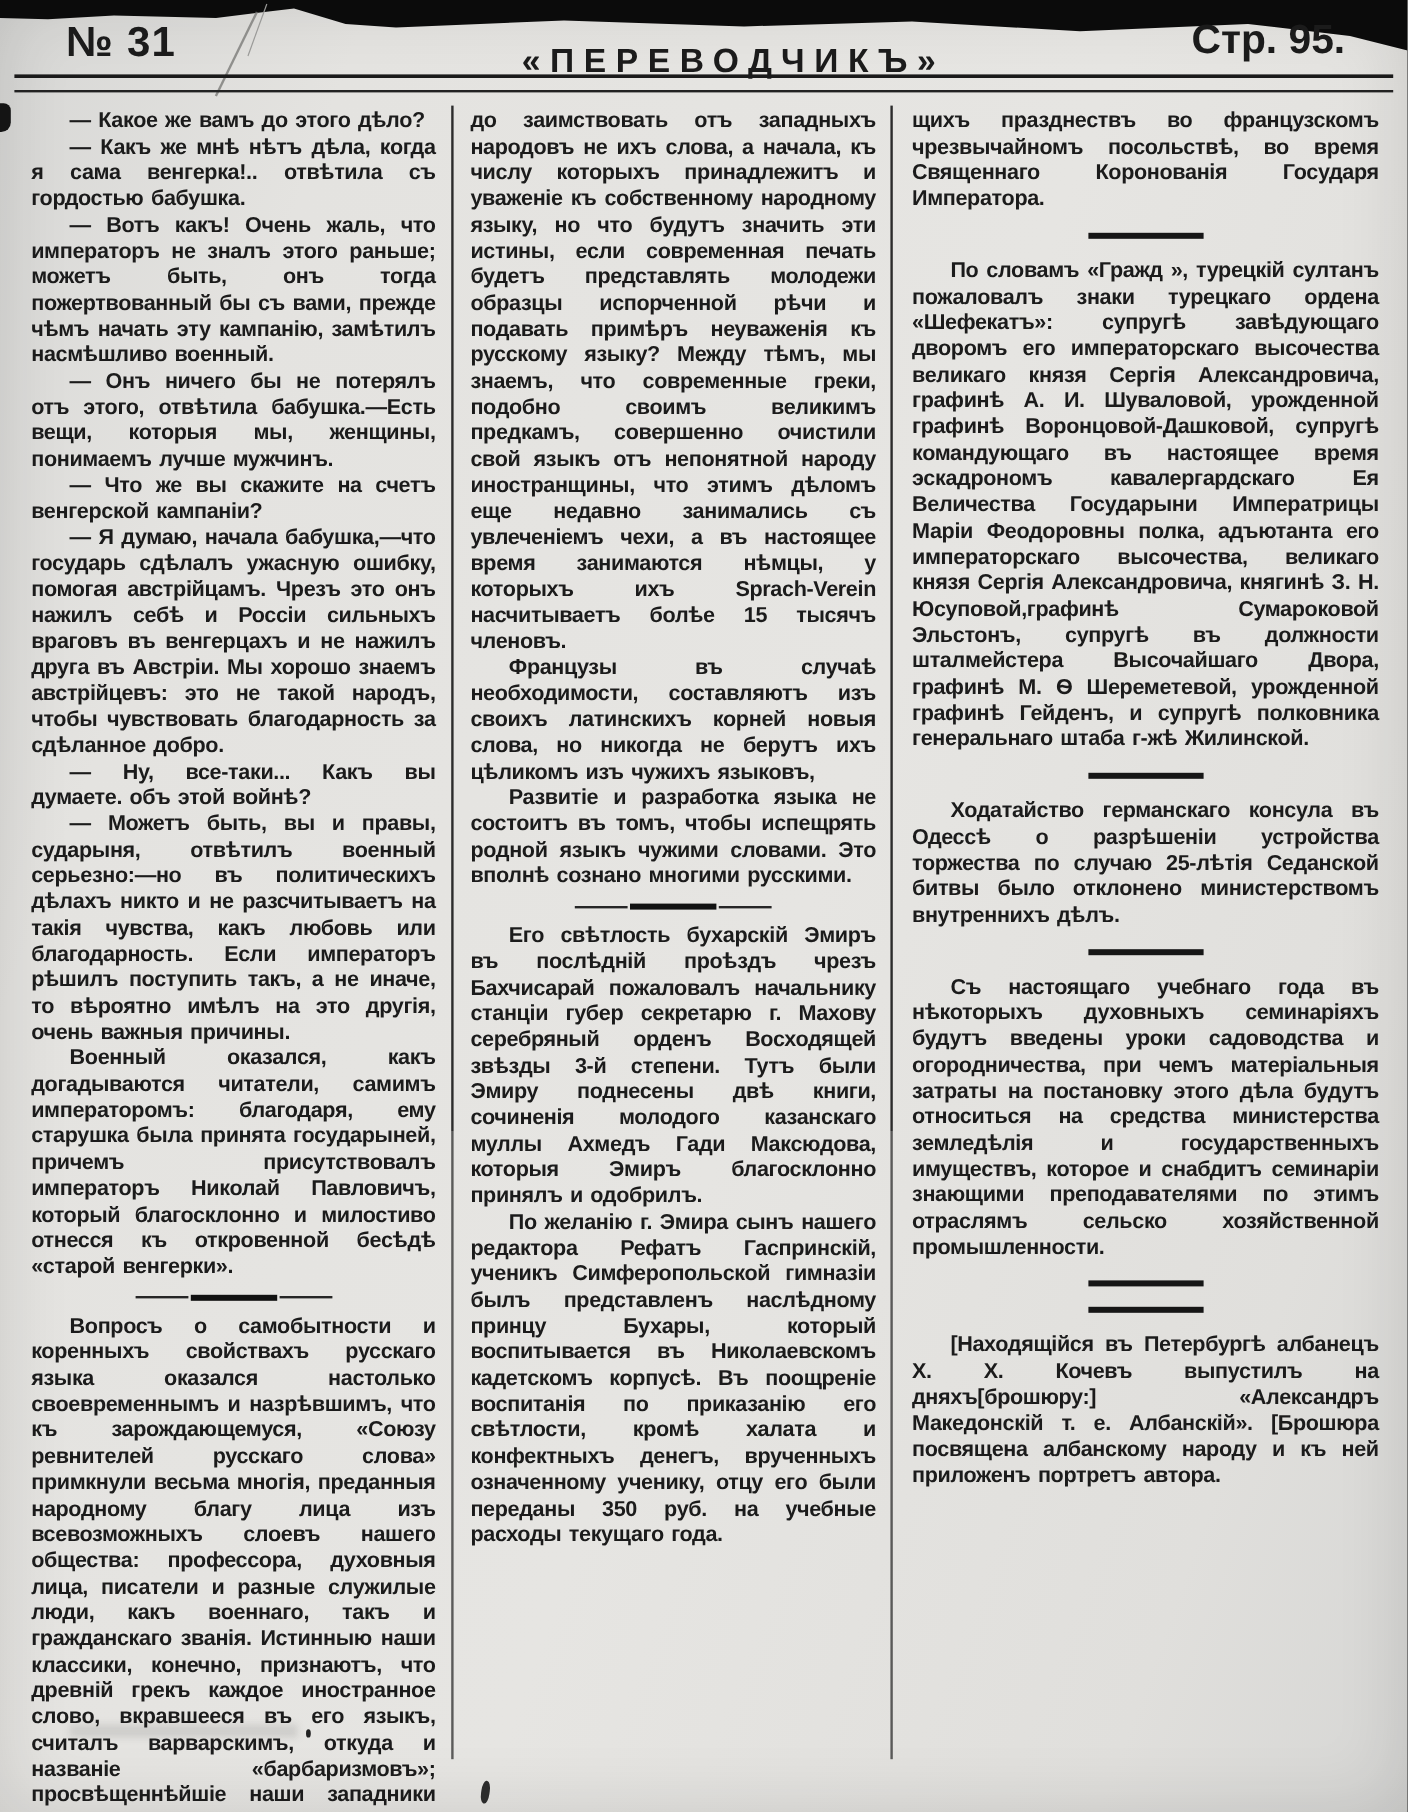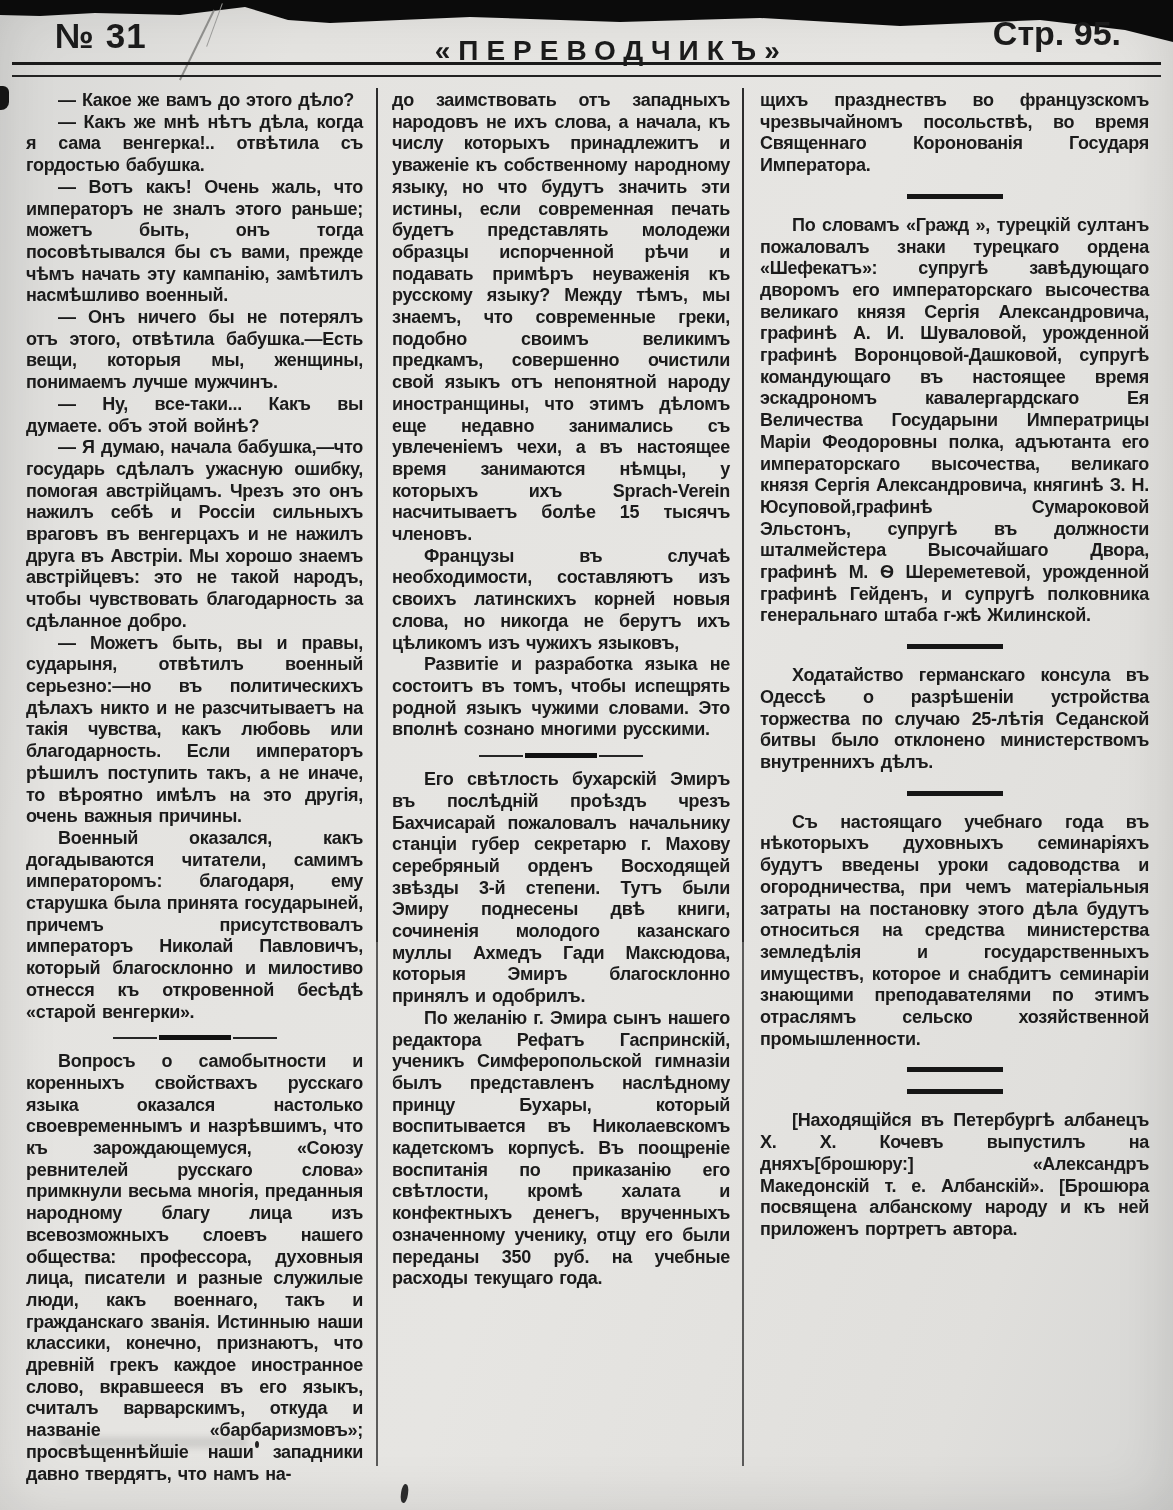--- a/index.html
+++ b/index.html
@@ -64,24 +64,25 @@
     <div class="issue">№ 31</div>
     <div class="mast-title">«ПЕРЕВОДЧИКЪ»</div>
     <div class="pageno">Стр. 95.</div>
   </div>
   <div class="rule-double"></div>
 
   <div class="cols">
     <div class="col c1">
         <p class="para">— Какое же вамъ до этого дѣло?</p>
         <p class="para">— Какъ же мнѣ нѣтъ дѣла, когда я сама венгерка!.. отвѣтила съ гордостью бабушка.</p>
-        <p class="para">— Вотъ какъ! Очень жаль, что императоръ не зналъ этого раньше; можетъ быть, онъ тогда посовѣтывался бы съ вами, прежде чѣмъ начать эту кампанію, замѣтилъ насмѣшливо военный.</p>
+        <p class="para">— Вотъ какъ! Очень жаль, что императоръ не зналъ этого раньше; можетъ быть, онъ тогда пожертвованный бы съ вами, прежде чѣмъ начать эту кампанію, замѣтилъ насмѣшливо военный.</p>
         <p class="para">— Онъ ничего бы не потерялъ отъ этого, отвѣтила бабушка.—Есть вещи, которыя мы, женщины, понимаемъ лучше мужчинъ.</p>
+        <p class="para">— Что же вы скажите на счетъ венгерской кампаніи?</p>
+        <p class="para">— Я думаю, начала бабушка,—что государь сдѣлалъ ужасную ошибку, помогая австрійцамъ. Чрезъ это онъ нажилъ себѣ и Россіи сильныхъ враговъ въ венгерцахъ и не нажилъ друга въ Австріи. Мы хорошо знаемъ австрійцевъ: это не такой народъ, чтобы чувствовать благодарность за сдѣланное добро.</p>
         <p class="para">— Ну, все-таки... Какъ вы думаете. объ этой войнѣ?</p>
-        <p class="para">— Я думаю, начала бабушка,—что государь сдѣлалъ ужасную ошибку, помогая австрійцамъ. Чрезъ это онъ нажилъ себѣ и Россіи сильныхъ враговъ въ венгерцахъ и не нажилъ друга въ Австріи. Мы хорошо знаемъ австрійцевъ: это не такой народъ, чтобы чувствовать благодарность за сдѣланное добро.</p>
         <p class="para">— Можетъ быть, вы и правы, сударыня, отвѣтилъ военный серьезно:—но въ политическихъ дѣлахъ никто и не разсчитываетъ на такія чувства, какъ любовь или благодарность. Если императоръ рѣшилъ поступить такъ, а не иначе, то вѣроятно имѣлъ на это другія, очень важныя причины.</p>
         <p class="para">Военный оказался, какъ догадываются читатели, самимъ императоромъ: благодаря, ему старушка была принята государыней, причемъ присутствовалъ императоръ Николай Павловичъ, который благосклонно и милостиво отнесся къ откровенной бесѣдѣ «старой венгерки».</p>
         <div class="sep">
           <i class="s-thin"></i>
           <i class="s-thick"></i>
           <i class="s-thin"></i>
         </div>
         <p class="para">Вопросъ о самобытности и коренныхъ свойствахъ русскаго языка оказался настолько своевременнымъ и назрѣвшимъ, что къ зарождающемуся, «Союзу ревнителей русскаго слова» примкнули весьма многія, преданныя народному благу лица изъ всевозможныхъ слоевъ нашего общества: профессора, духовныя лица, писатели и разные служилые люди, какъ военнаго, такъ и гражданскаго званія. Истинныю наши классики, конечно, признаютъ, что древній грекъ каждое иностранное слово, вкравшееся въ его языкъ, считалъ варварскимъ, откуда и названіе «барбаризмовъ»; просвѣщеннѣйшіе наши западники давно твердятъ, что намъ на-</p>
       </div>
     <div class="vrule"></div>

